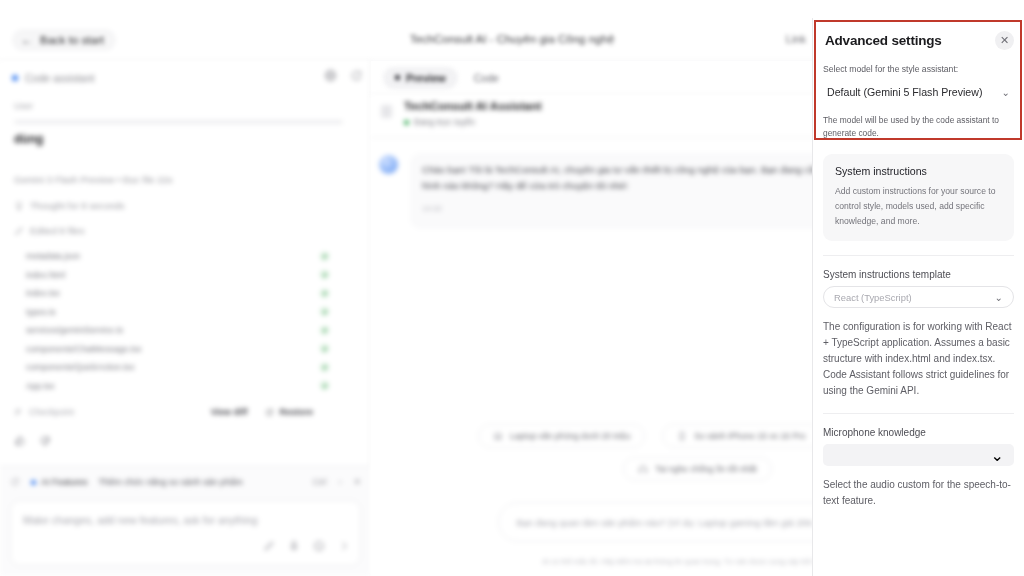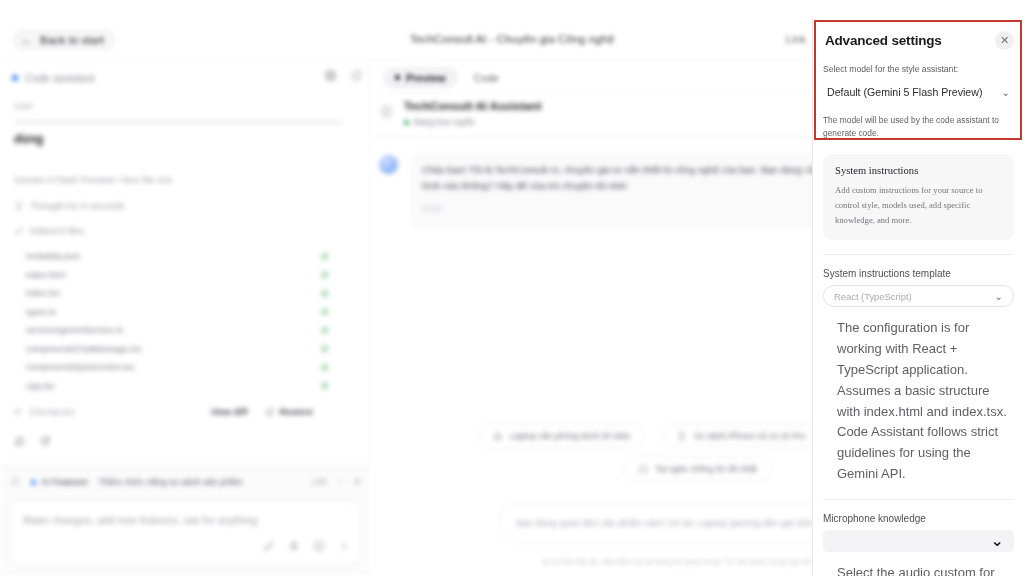--- a/index.html
+++ b/index.html
@@ -229,35 +229,34 @@
     display:flex; align-items:center; justify-content:space-between;
     height:24px; margin-top:6px; padding-left:4px; padding-right:4px;
   }
   .adv-select .val { font-size:10.6px; color:#2a2a2e; }
   .adv-select .chev { color:#6e6e75; font-size:10px; }
   .adv-help { font-size:8.4px; color:#5e5e65; line-height:1.55; margin-top:10px; }
 
   .sys-card {
     background:#f7f7f8; border-radius:9px; padding:11px 12px 13px;
     margin-top: 14px;
-    font-family: Liberation Serif, serif;
   }
   .sys-card-title { font-size:10.6px; color:#24242a; }
   .sys-card-body { font-size:8.6px; color:#74747b; line-height:1.72; margin-top:7px; }
 
   .divider { height:1px; background:#eeeef0; margin:14px 0 0; }
   .field-lbl { font-size:10px; color:#4e4e55; margin-top:13px; }
   .field-box {
     height:22px; border:1px solid #e4e4e7; border-radius:12px;
     margin-top:6px; display:flex; align-items:center; justify-content:space-between;
     padding: 0 10px;
   }
   .field-box .ph { font-size:9.4px; color:#a9a9b0; }
   .field-box .chev { color:#6e6e75; font-size:10px; }
-  .field-desc { font-size:13px; color:#5e5e65; line-height:1.6; margin-top:11px;margin-left:14px; }
+  .field-desc { font-size:10px; color:#5e5e65; line-height:1.6; margin-top:11px; }
   .mic-box {
     height:22px; background:#f3f3f5; border-radius:5px; margin-top:6px;
     display:flex; align-items:center; justify-content:flex-end; padding:0 10px;
   }
 
   
   .highlight-box {
     position:absolute; right:2px; top:20px; width: 208px; height: 120px;
     border: 2.5px solid #c0392b; z-index: 40; pointer-events:none;
   }

